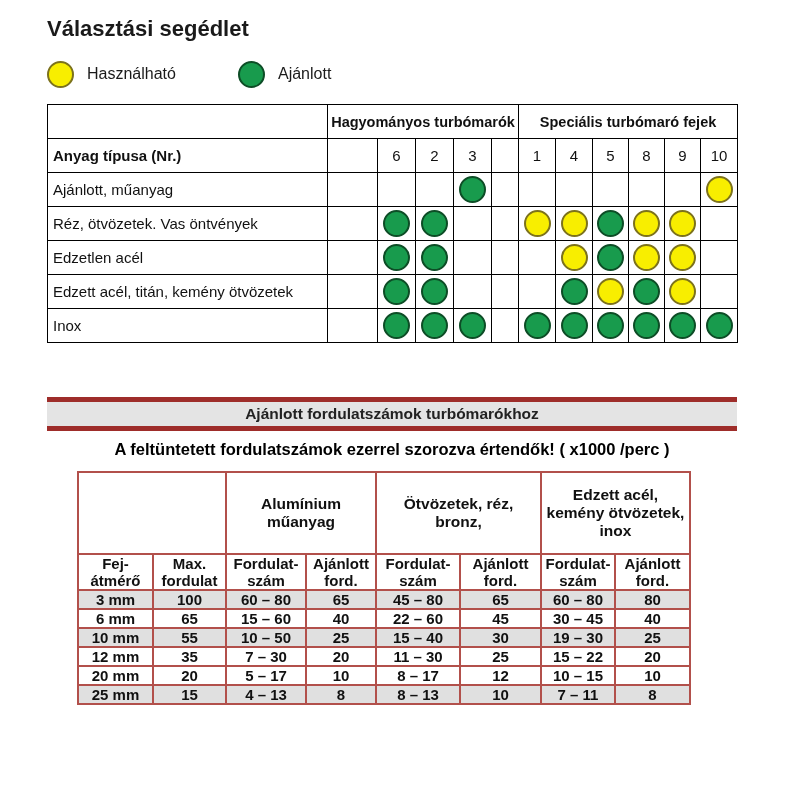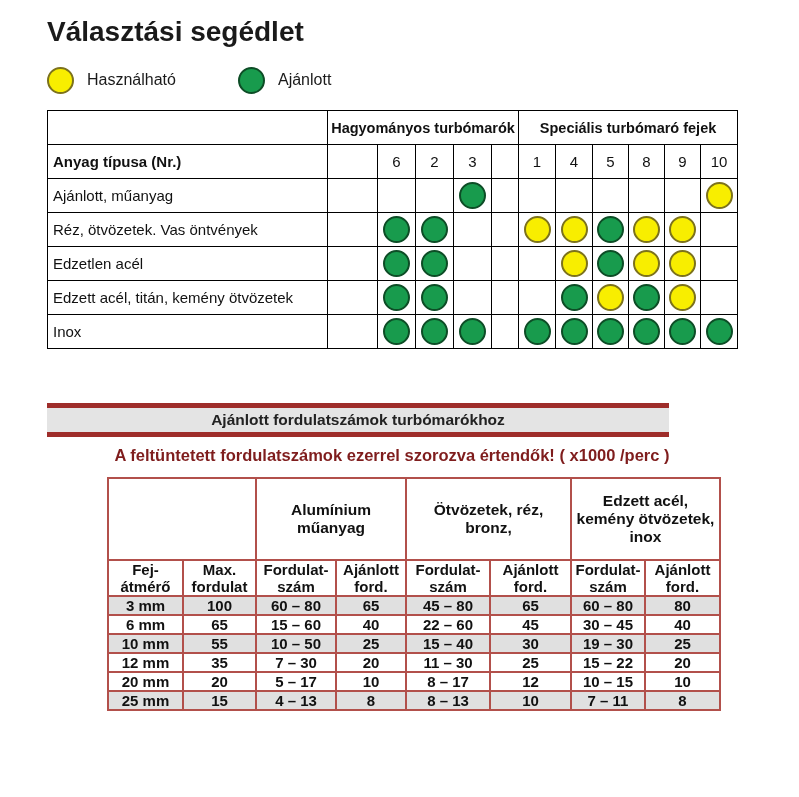--- a/index.html
+++ b/index.html
@@ -5,21 +5,21 @@
   * { margin: 0; padding: 0; box-sizing: border-box; }
   html, body { background: #ffffff; }
   body {
     width: 799px; height: 797px; overflow: hidden;
     font-family: "Liberation Sans", "DejaVu Sans", sans-serif;
     color: #111;
   }
   .page { padding: 14px 0 0 47px; }
 
   
-  .title { font-size: 28px; font-weight: 700; color: #1a1a1a; margin: 2px 0 16px 0; }
+  .title { font-size: 22px; font-weight: 700; color: #1a1a1a; margin: 2px 0 16px 0; }
   .legend { display: flex; align-items: center; height: 32px; margin-bottom: 14px; }
   .legend-item { display: flex; align-items: center; }
   .legend-item + .legend-item { margin-left: 62px; }
   .legend-label { font-size: 16px; margin-left: 13px; color: #1a1a1a; }
 
   .dot {
     display: inline-block; width: 27px; height: 27px; border-radius: 50%;
     vertical-align: middle;
   }
   .dot-yellow { background: var(--dot-yellow, #f8ee00); border: 2px solid #7c721c; }
@@ -32,34 +32,34 @@
     border: 1.5px solid var(--table1-border, #000);
     height: 34px; font-size: 15px; text-align: center; overflow: hidden;
   }
   .sel-table td.mat { text-align: left; padding-left: 5px; }
   .sel-table .grp { font-weight: 700; font-size: 14.5px; }
   .sel-table .rowhead { font-weight: 700; }
   .sel-table td.dotcell { line-height: 0; padding: 0; }
 
   
   .banner {
-    width: 622px; margin-top: 54px;
+    width: 690px; margin-top: 54px;
     background: var(--banner-bg, #e4e4e4);
     border-top: 5px solid var(--banner-red, #9e2d2a);
     border-bottom: 5px solid var(--banner-red, #9e2d2a);
     text-align: center; font-weight: 700; font-size: 15.5px; color: #222;
     padding: 3px 0;
   }
   .note {
     width: 690px; text-align: center; font-weight: 700; font-size: 16.5px;
-    color: #7f1d1d; margin: 9px 0 12px 0;
+    color: #000000; margin: 9px 0 12px 0;
   }
 
   
-  .speed-table { width: 612px; margin-left: 60px; }
+  .speed-table { width: 612px; margin-left: 30px; }
   .speed-table td {
     border: 2px solid var(--table2-border, #b2504b);
     text-align: center; font-weight: 700; color: #111;
     font-size: 15px; overflow: hidden;
   }
   .speed-table .grow td { height: 82px; font-size: 15.5px; white-space: pre-line; }
   .speed-table .hrow td { height: 31px; white-space: pre-line; }
   .speed-table .drow td { height: 16px; }
   .speed-table tr.stripe td { background: var(--row-stripe, #e0e0e0); }
 </style>

